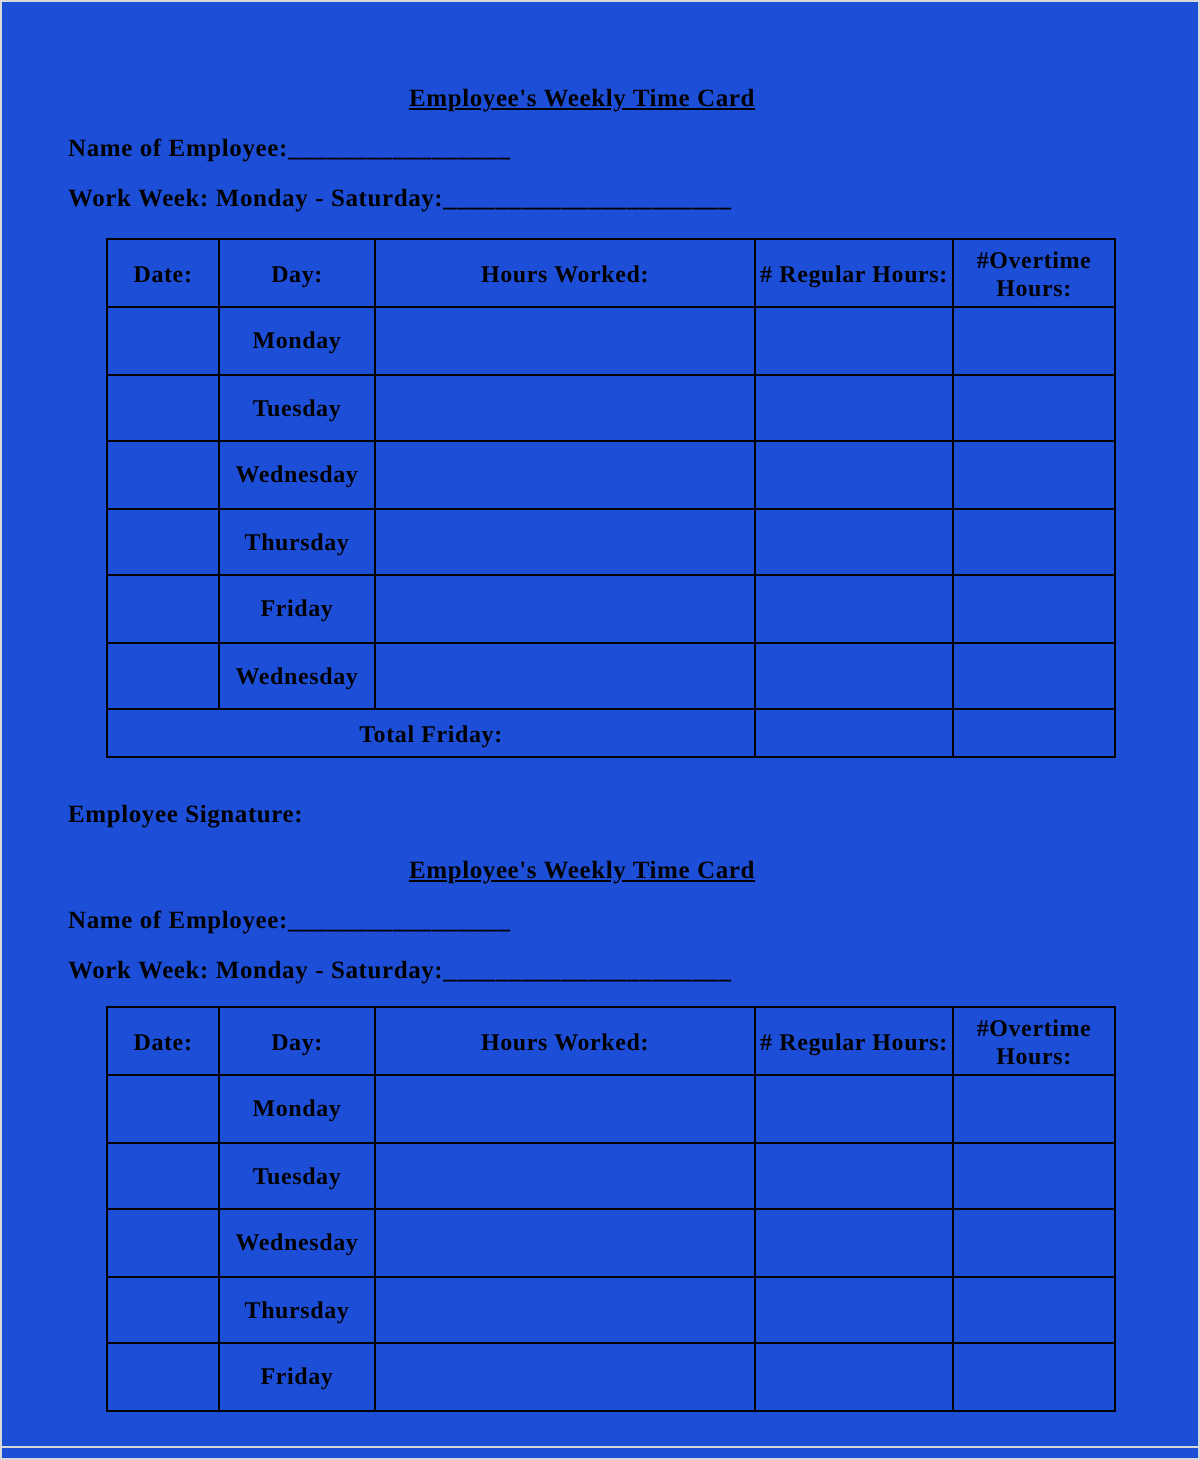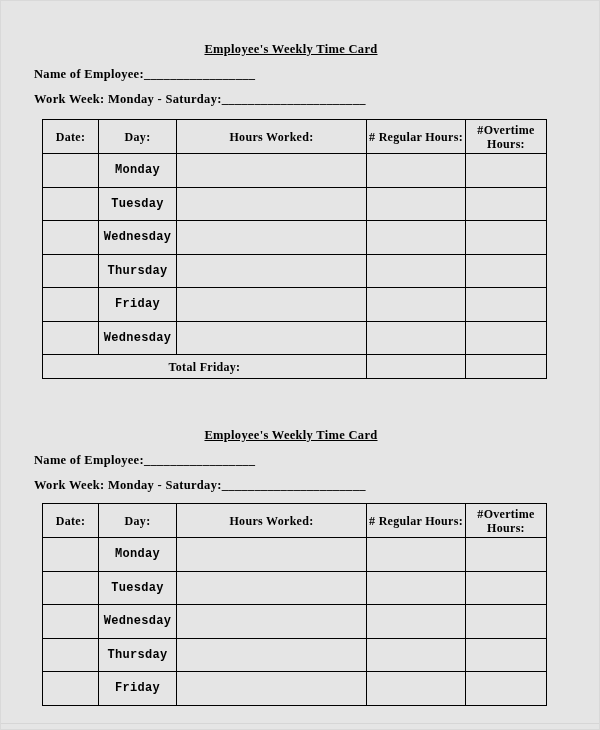--- a/index.html
+++ b/index.html
@@ -1,20 +1,20 @@
 <!DOCTYPE html>
 <html><head>
 <meta charset="utf-8">
 <style>
   html, body { margin: 0; padding: 0; background: #ffffff; }
   .page {
     position: relative;
     width: 600px;
     height: 730px;
-    background: #e5e5e5;
+    background: #1d4ed8;
     box-sizing: border-box;
     border: 1px solid #d9d9d9;
     overflow: hidden;
     font-family: "Liberation Serif", serif;
     font-weight: bold;
     color: #000000;
   }
   .title {
     position: absolute;
     left: 33px;
@@ -31,38 +31,38 @@
     left: 33px;
     font-size: 12.5px;
     line-height: 15px;
     letter-spacing: 0.3px;
     white-space: nowrap;
     text-align: center;
   }
   .blank { letter-spacing: 0.3px; }
   table.tc {
     position: absolute;
-    left: 41px;
+    left: 52px;
     width: 504px;
     border-collapse: collapse;
     table-layout: fixed;
   }
   table.tc td {
     border: 1.5px solid #000000;
     padding: 0;
     font-size: 12px;
     font-weight: bold;
     letter-spacing: 0.3px;
     text-align: center;
     vertical-align: middle;
     line-height: 14px;
     overflow: hidden;
   }
   tr.row-header { height: 34px; }
-  tr.row-day    { height: 33.5px; font-family: Liberation Mono, monospace; }
+  tr.row-day    { height: 33.5px; }
   tr.row-total  { height: 24px; }
   td.cell-total { padding-left: 125px; }
   .t1 { top: 118px; }
   .t2 { top: 502px; }
   .edge-line {
     position: absolute;
     left: 0;
     top: 722px;
     width: 100%;
     height: 1px;
@@ -143,20 +143,21 @@
         <td></td>
       </tr>
       <tr class="row-total">
         <td class="cell-total" colspan="3">Total Friday:</td>
         <td></td>
         <td></td>
       </tr>
     </tbody>
   </table>
 
+  <div class="line" style="top:399px">Employee Signature:</div>
 
   <div class="title" style="top:427px">Employee's Weekly Time Card</div>
 
   <div class="line" style="top:452px">
     <span>Name of Employee:</span><span class="blank">_________________</span>
   </div>
 
   <div class="line" style="top:477px">
     <span>Work Week: Monday - Saturday:</span><span class="blank">______________________</span>
   </div>

